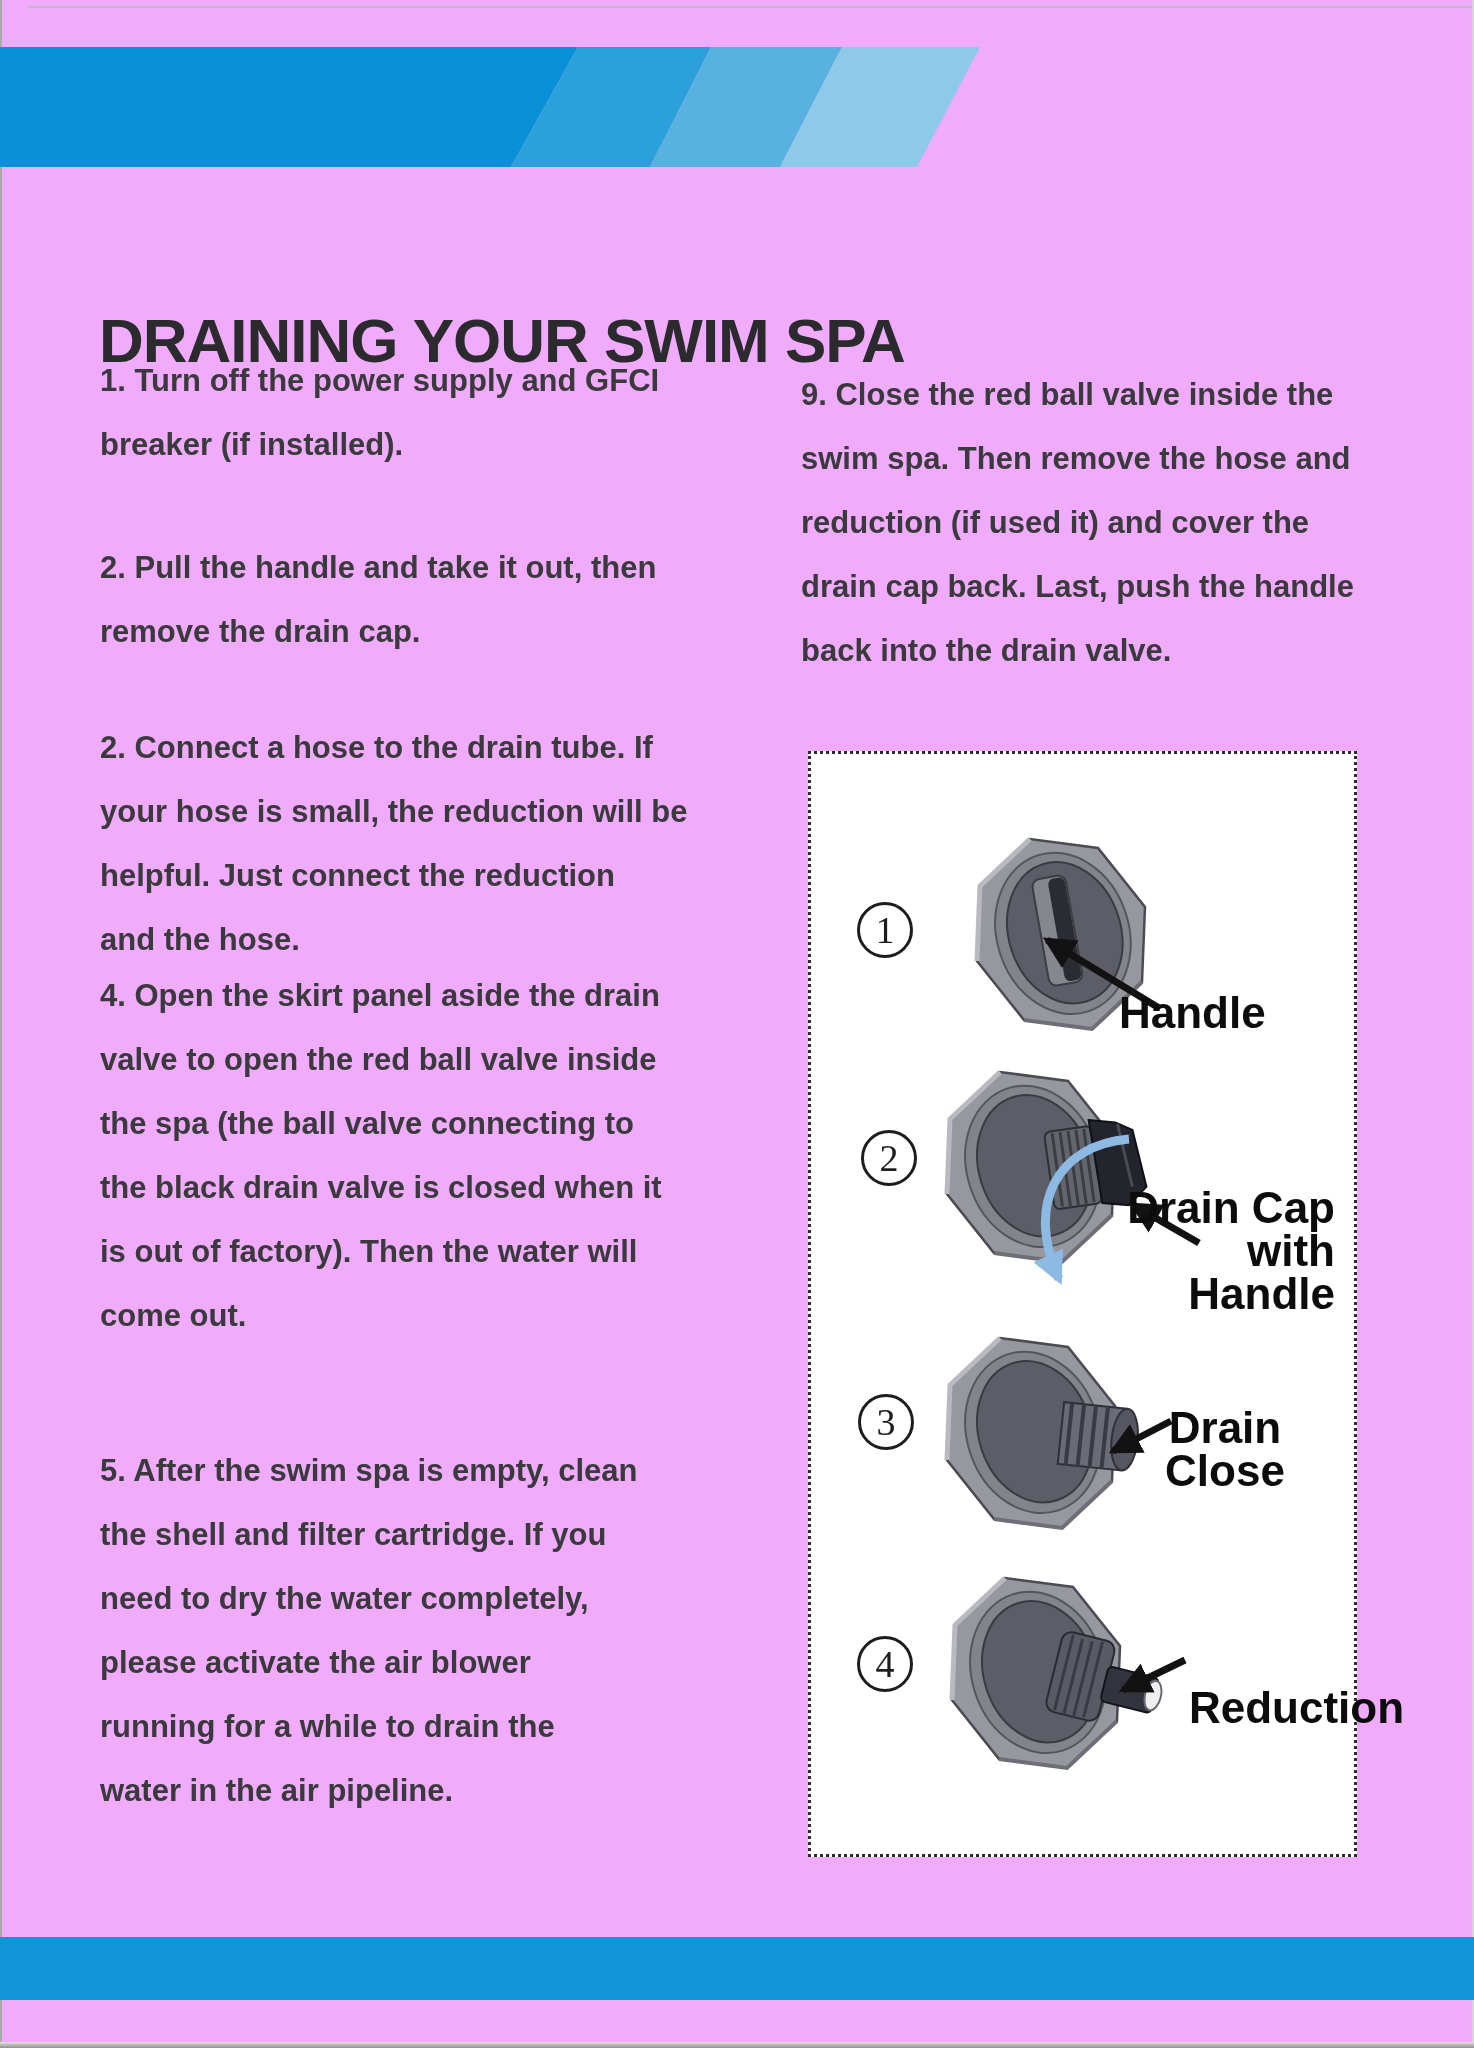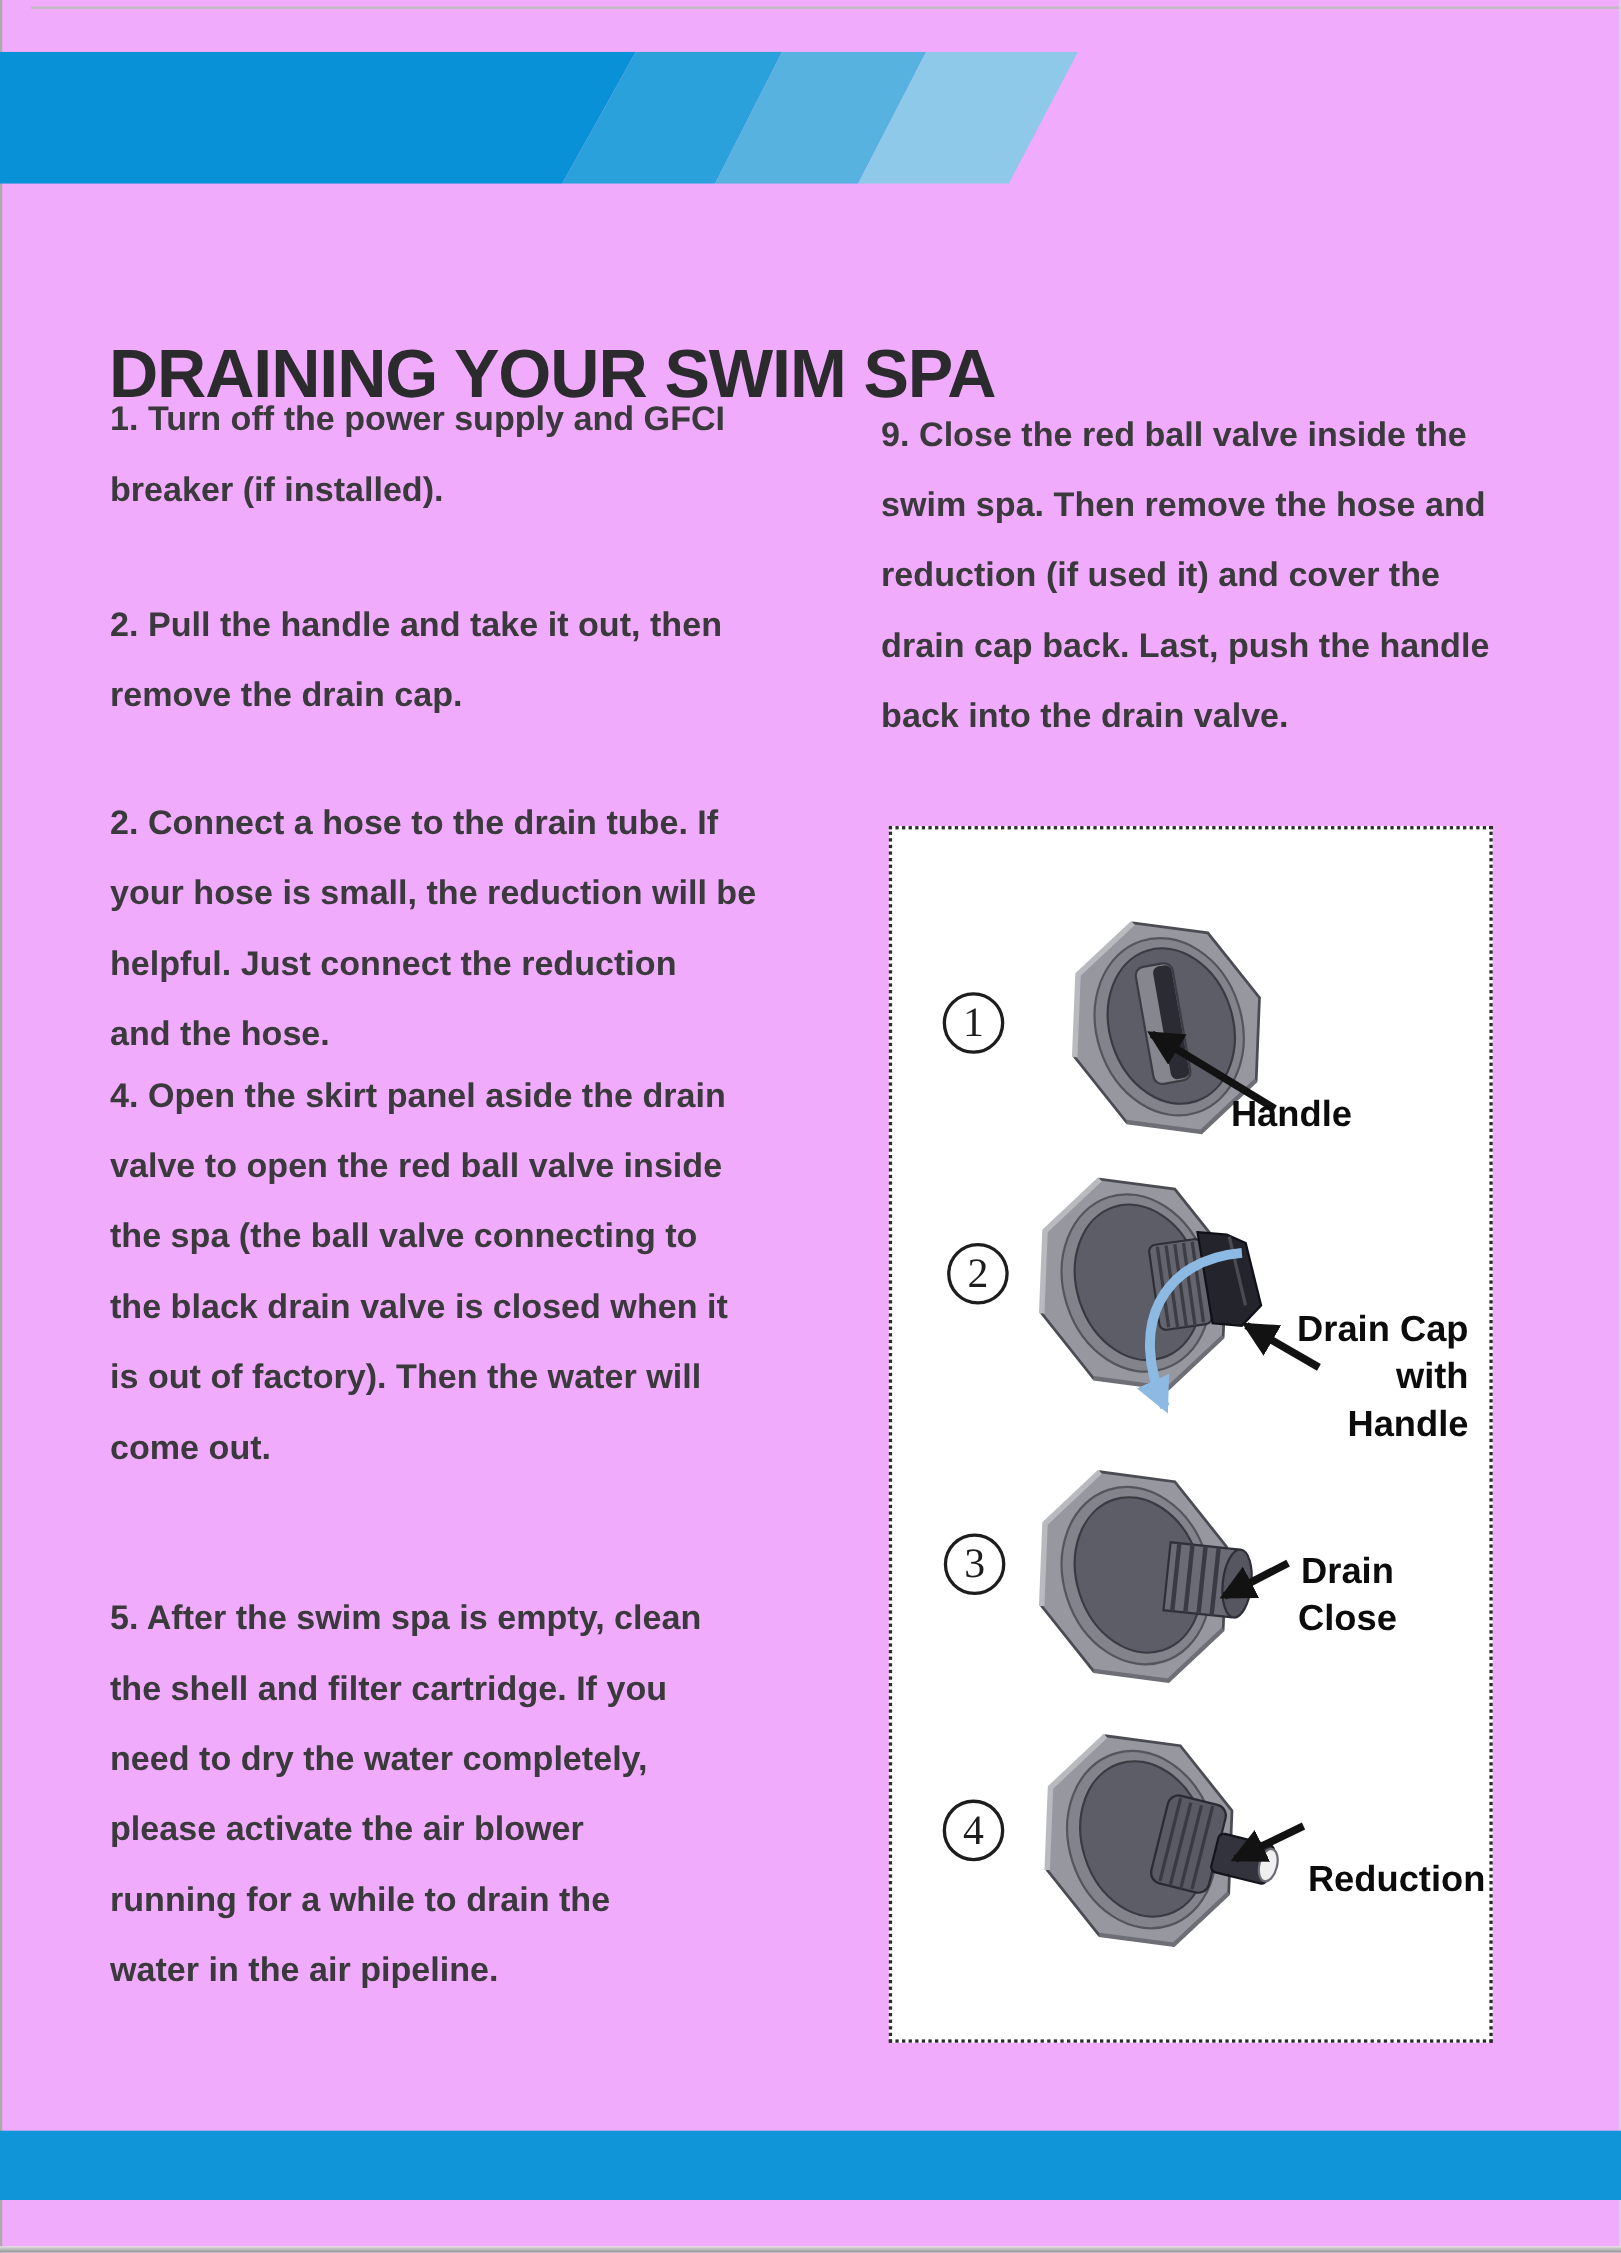--- a/index.html
+++ b/index.html
@@ -44,21 +44,21 @@
   .circ{
     position:absolute;width:56px;height:56px;box-sizing:border-box;
     border:3px solid #1d1d1d;border-radius:50%;
     display:flex;align-items:center;justify-content:center;
     font-family:"Liberation Serif",serif;font-size:38px;color:#1d1d1d;
     background:#ffffff;
   }
   .c1{left:46px;top:148px;} .c2{left:50px;top:376px;} .c3{left:47px;top:640px;} .c4{left:46px;top:882px;}
   .dlabel{
     position:absolute;
-    font-size:33px;font-weight:700;color:#0c0c0c;
+    font-size:44px;font-weight:700;color:#0c0c0c;
     line-height:43px;white-space:pre-line;
   }
   .l1{left:308px;top:237px;}
   .l2{left:314px;top:432px;width:210px;text-align:right;}
   .l3{left:344px;top:652px;width:140px;text-align:center;}
   .l4{left:378px;top:932px;}
 </style>
 </head>
 <body>
 

